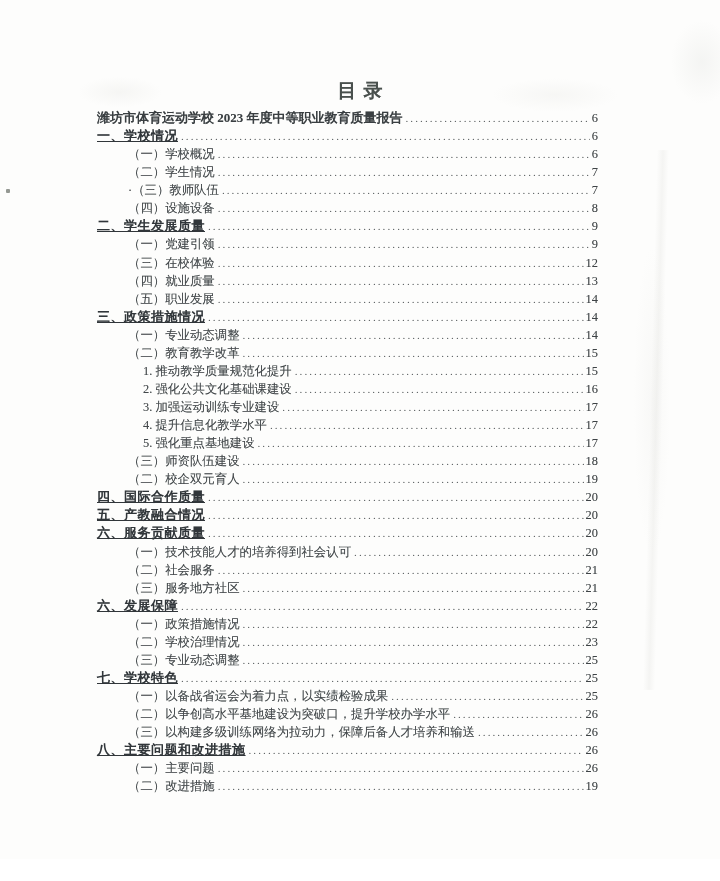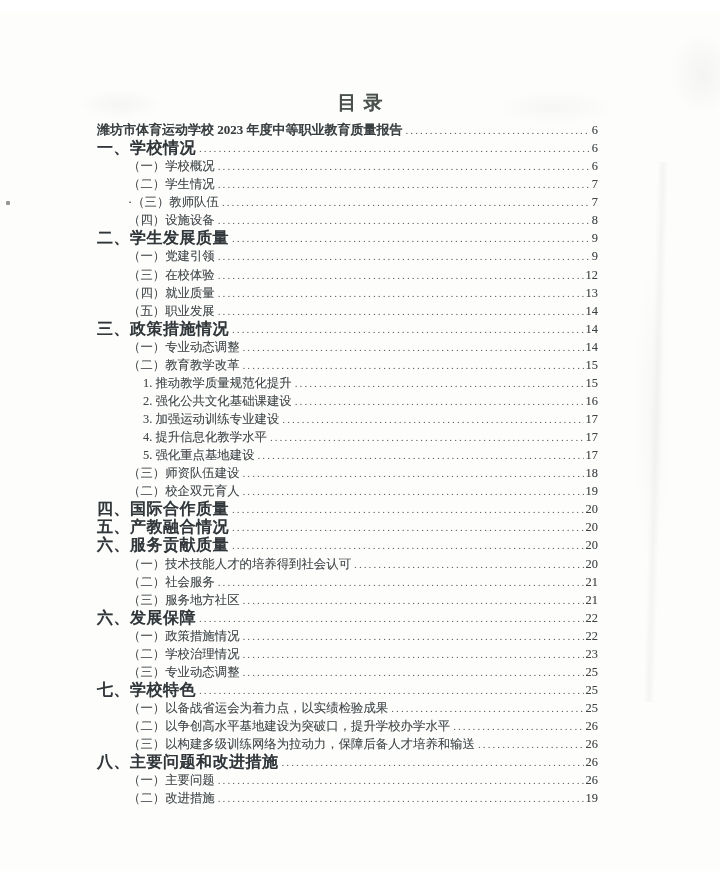--- a/index.html
+++ b/index.html
@@ -12,21 +12,20 @@
     width: 720px;
     height: 859px;
     overflow: hidden;
     background:
       radial-gradient(60px 22px at 120px 92px, rgba(206,206,200,0.16), transparent 70%),
       radial-gradient(90px 24px at 555px 95px, rgba(206,206,200,0.14), transparent 70%),
       radial-gradient(45px 60px at 702px 62px, rgba(208,210,206,0.20), transparent 70%),
       radial-gradient(26px 220px at 652px 400px, rgba(210,210,206,0.12), transparent 70%),
       #fdfdfc;
     font-family: "Liberation Serif", serif;
-    margin-top: 12px;
     -webkit-font-smoothing: antialiased;
   }
   .doc-title {
     position: absolute;
     top: 78px;
     left: 0;
     width: 720px;
     text-align: center;
     font-family: "Liberation Serif", serif;
     font-size: 19px;
@@ -76,23 +75,24 @@
     text-shadow: 0 0 0.5px rgba(70,76,74,0.3);
   }
   .row.lvl0 .label {
     font-weight: 600;
     font-size: 13px;
     color: #3a3f42;
   }
   .row.lvl1 .label {
     font-family: "Liberation Sans", sans-serif;
     font-weight: 700;
-    font-size: 16px;
+    font-size: 13px;
     color: #31363a;
     letter-spacing: 0.5px;
+    text-decoration: underline;
   }
   .row.lvl2 { padding-left: 31px; }
   .row.lvl3 { padding-left: 46px; }
   .speck {
     position: absolute;
     left: 6px;
     top: 189px;
     width: 4px;
     height: 4px;
     border-radius: 1px;

